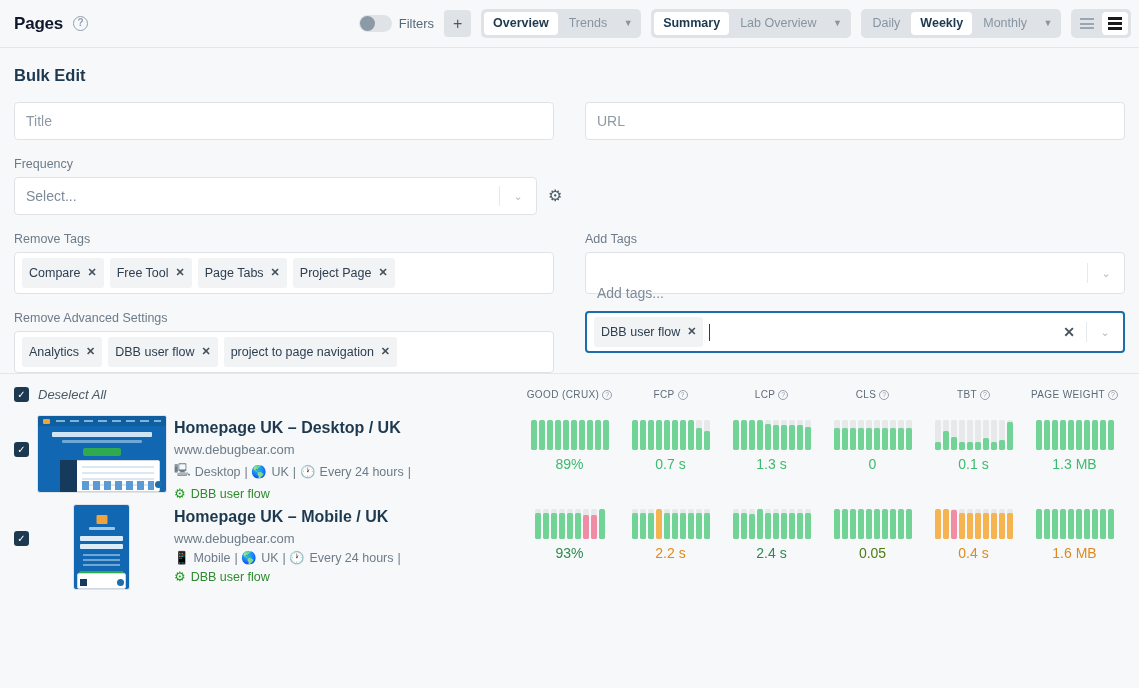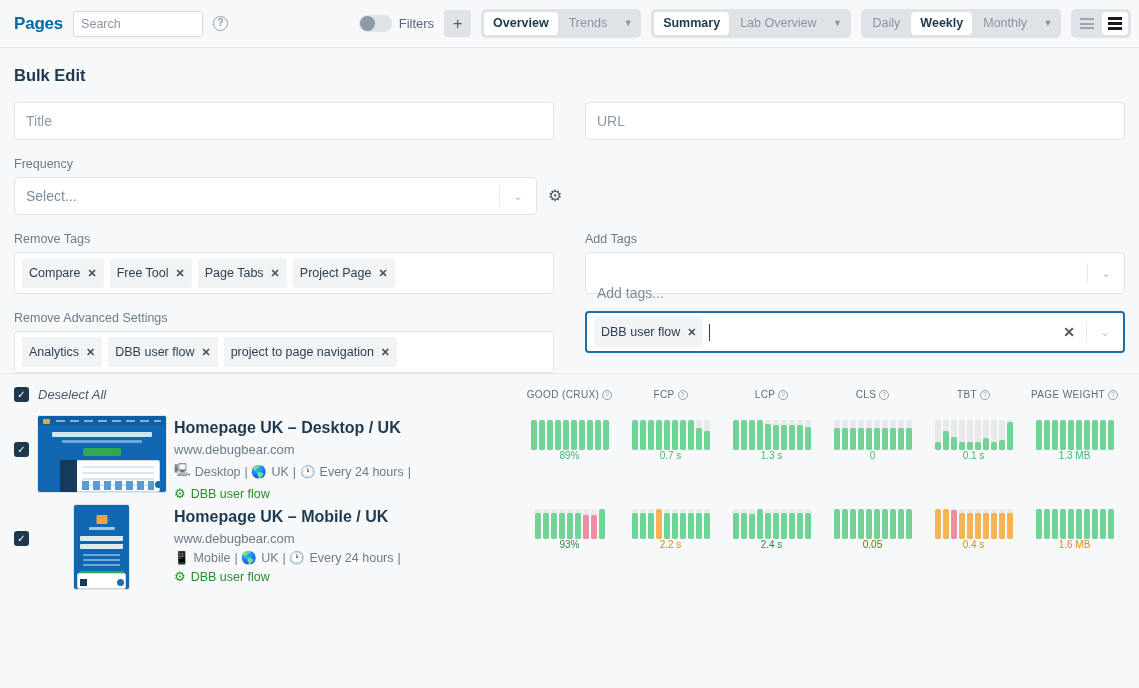--- a/index.html
+++ b/index.html
@@ -15,21 +15,21 @@
   .topbar {
     height: 48px;
     background: #f7f8f9;
     border-bottom: 1px solid #e4e7ea;
     display: flex;
     align-items: center;
     padding: 0 8px 0 14px;
     gap: 10px;
   }
   .page-title-h {
-    font-size: 17px; font-weight: bold; color: #0369a1;
+    font-size: 17px; font-weight: bold; color: #0f172a;
     letter-spacing: -0.2px;
   }
   .search-box {
     width: 130px; height: 26px;
     border: 1px solid #d4d9de; border-radius: 3px;
     background: #fff; font-size: 12.5px; color: #6b7a88;
     padding: 0 7px;
     font-family: "Liberation Sans", sans-serif;
   }
   .search-box::placeholder { color: #8a97a3; }
@@ -137,21 +137,21 @@
 
   .tagbox {
     min-height: 42px; border: 1px solid #dfe3e7; border-radius: 4px;
     background: #fff; display: flex; align-items: center;
     padding: 5px 7px; gap: 6px; flex-wrap: wrap;
   }
   .tagbox.wide { height: 42px; }
   .tag {
     background: #f1f3f5; border-radius: 3px;
     font-size: 12.5px; color: #2c3e50;
-    padding: 8px 7px; display: inline-flex; align-items: center; gap: 7px;
+    padding: 8px 7px; display: inline-flex; gap: 7px;
     white-space: nowrap;
   }
   .tag .x { font-size: 11px; color: #45525e; cursor: pointer; font-weight: bold; }
 
   .tagbox-select {
     height: 42px; border: 1px solid #dfe3e7; border-radius: 4px;
     background: #fff; display: flex; align-items: center;
   }
   .tagbox-select .ph { flex: 1; font-size: 14px; color: #7e8b98; padding-left: 11px; margin-top: 40px; }
 
@@ -225,21 +225,21 @@
   .mcell { width: 101px; display: flex; flex-direction: column; align-items: center; }
   .bars { display: flex; align-items: flex-end; gap: 2px; height: 30px; }
   .bar-slot {
     width: 6px; height: 30px; background: #e6e8ea;
     border-radius: 1.5px; position: relative; overflow: hidden;
   }
   .bar-fill {
     position: absolute; bottom: 0; left: 0; width: 100%;
     border-radius: 1.5px;
   }
-  .mval { font-size: 10px; }
+  .mval { font-size: 14px; margin-top: 6px; }
 
   
   .thumb-d {
     width: 130px; height: 78px; border-radius: 3px; overflow: hidden;
     border: 1px solid #e1e4e7; background: #1167b1; position: relative;
   }
   .thumb-m {
     width: 57px; height: 86px; border-radius: 3px; overflow: hidden;
     border: 1px solid #e1e4e7; background: #1167b1; position: relative;
   }
@@ -269,21 +269,20 @@
   .mcta { position:absolute; top:66px; left:5px; right:5px; height:11px; background:#2faa4e; border-radius:2px; }
   .mpanel { position:absolute; bottom:0; left:3px; right:3px; height:16px; background:#fff; border-radius:2px; border:1px solid #cfd7de; }
   .msq { position:absolute; bottom:3px; left:6px; width:7px; height:7px; background:#163a5c; }
   .mdot { position:absolute; bottom:3px; right:5px; width:7px; height:7px; border-radius:50%; background:#1b6ea8; }
 </style>
 </head>
 <body>
 
 <div class="topbar">
   <span class="page-title-h">Pages</span>
-  <input class="search-box" placeholder="Search" style="">
   <div class="help-icon">?</div>
   <div class="spacer"></div>
 
   <div class="toggle-wrap">
     <div class="toggle"></div>
     <span class="toggle-label">Filters</span>
   </div>
 
   <button class="plus-btn">+</button>
 

